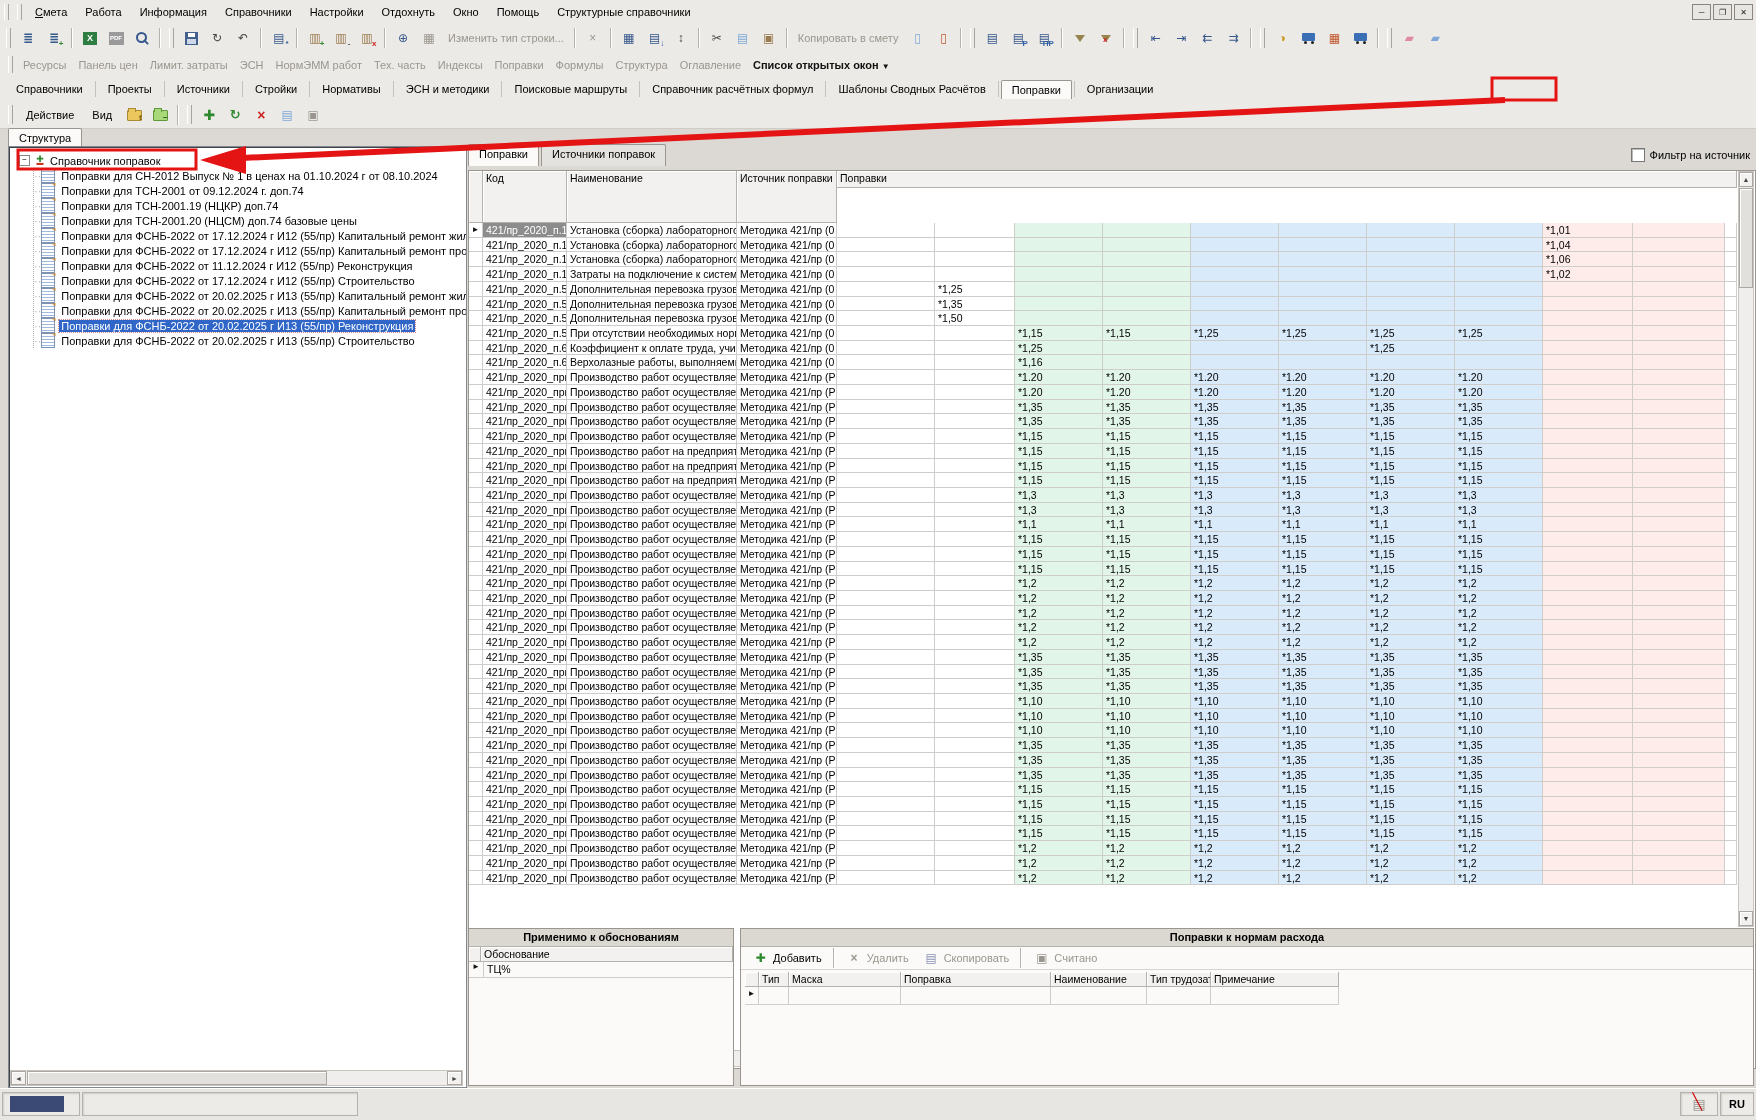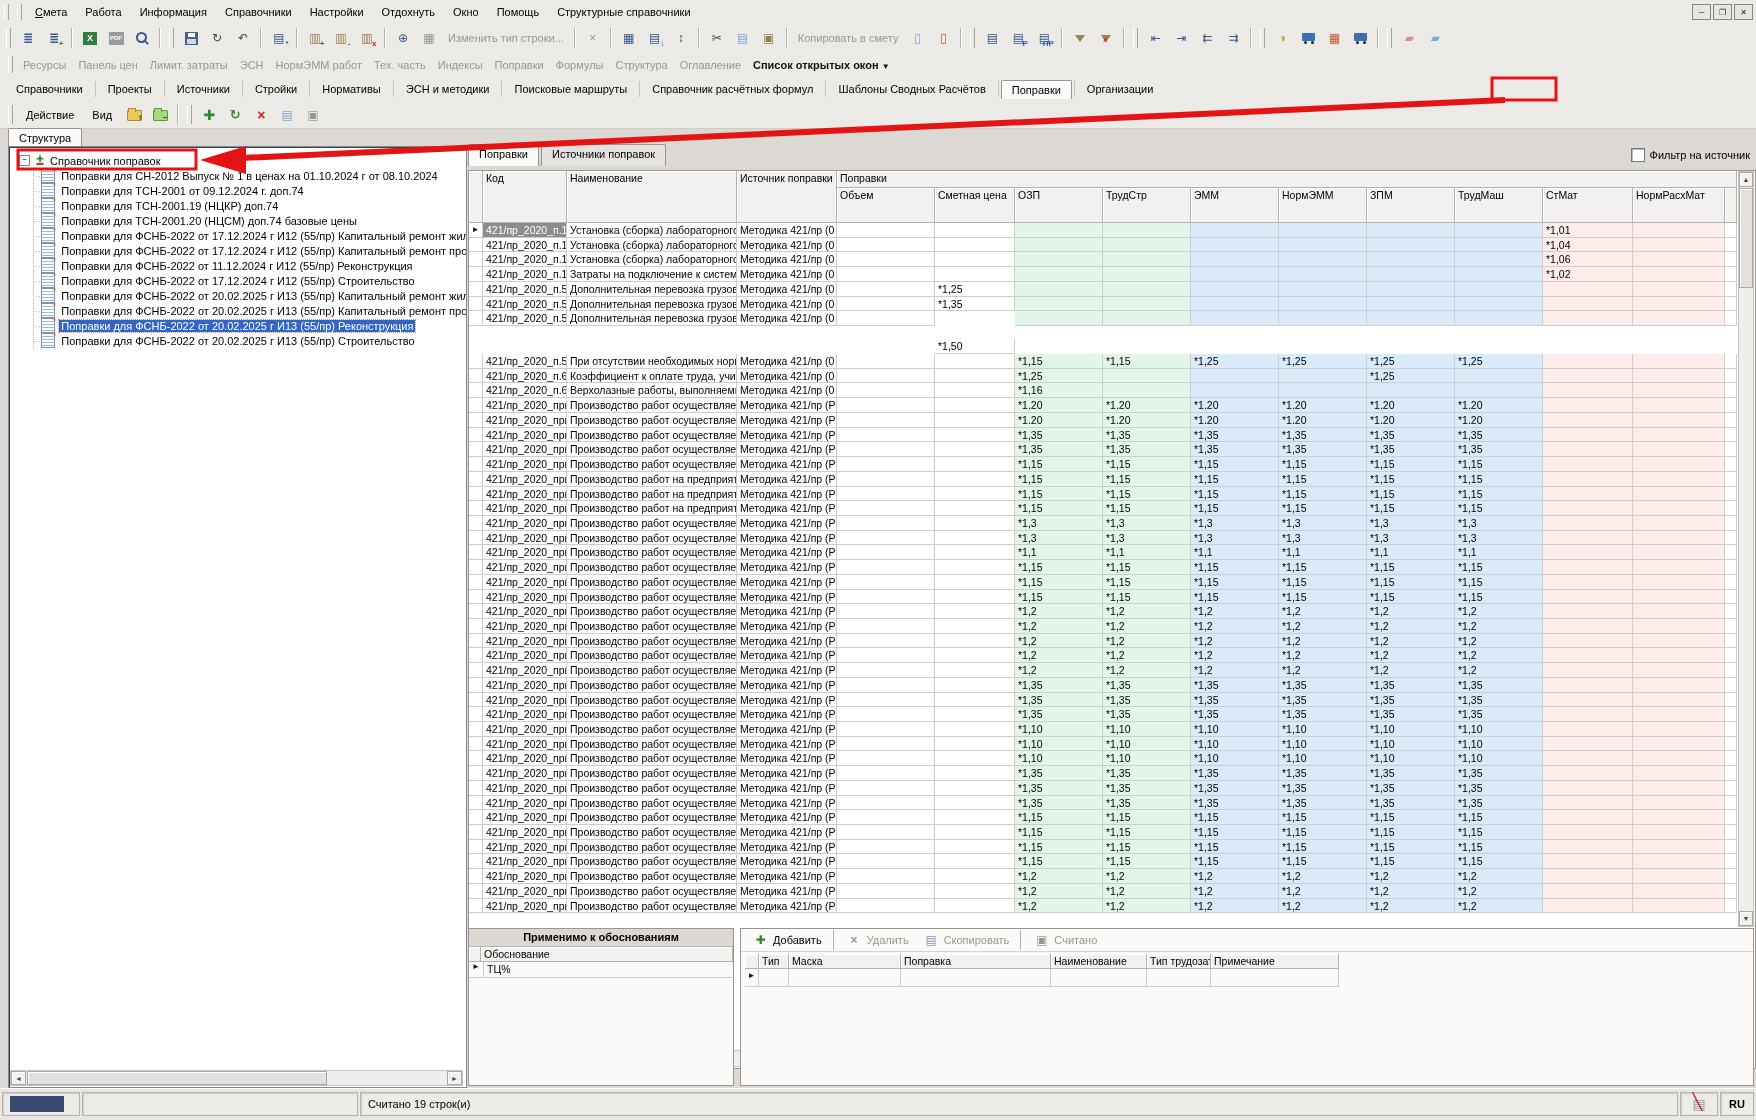--- a/index.html
+++ b/index.html
@@ -417,33 +417,20 @@
 
   <div class="abs" style="left:0;top:24px;width:1288px;height:899px;border:1px solid #9a968f;background:#fff;box-sizing:border-box">
     <div id="gridhead" class="abs" style="left:0;top:0">
         <div style="display: flex;">
           <div class="hcell" style="width: 14px; height: 52px; float: left;"></div>
           <div class="hcell" style="width: 84px; height: 52px; float: left;">Код</div>
           <div class="hcell" style="width: 170px; height: 52px; float: left;">Наименование</div>
           <div class="hcell" style="width: 100px; height: 52px; float: left; white-space: normal; line-height: 12px;">Источник поправки</div>
           <div style="display: flex; flex-direction: column;">
             <div class="hcell" style="width: 900px; height: 17px; float: left;">Поправки</div>
-            <div style="display: flex;">
-              <div class="hcell" style="width: 98px; height: 35px; float: left;">Объем</div>
-              <div class="hcell" style="width: 80px; height: 35px; float: left;">Сметная цена</div>
-              <div class="hcell" style="width: 88px; height: 35px; float: left;">ОЗП</div>
-              <div class="hcell" style="width: 88px; height: 35px; float: left;">ТрудСтр</div>
-              <div class="hcell" style="width: 88px; height: 35px; float: left;">ЭММ</div>
-              <div class="hcell" style="width: 88px; height: 35px; float: left;">НормЭММ</div>
-              <div class="hcell" style="width: 88px; height: 35px; float: left;">ЗПМ</div>
-              <div class="hcell" style="width: 88px; height: 35px; float: left;">ТрудМаш</div>
-              <div class="hcell" style="width: 90px; height: 35px; float: left;">СтМат</div>
-              <div class="hcell" style="width: 92px; height: 35px; float: left;">НормРасхМат</div>
-              <div class="hcell" style="width: 12px; height: 35px; float: left;"></div>
-            </div>
           </div>
         </div>
       </div>
     <div id="gridbody" class="abs" style="left:0;top:52px">
         <div style="display: flex; background: rgb(255, 255, 255);">
           <div class="gcell mk" style="width: 14px;">►</div>
           <div class="gcell codesel" style="width: 84px;">421/пр_2020_п.12</div>
           <div class="gcell" style="width: 170px;">Установка (сборка) лабораторного</div>
           <div class="gcell" style="width: 100px;">Методика 421/пр (0</div>
           <div class="gcell" style="width: 98px;"></div>
@@ -542,21 +529,21 @@
           <div class="gcell c-p" style="width: 90px;"></div>
           <div class="gcell c-p" style="width: 92px;"></div>
           <div class="gcell" style="width: 12px;"></div>
         </div>
         <div style="display: flex; background: rgb(255, 255, 255);">
           <div class="gcell mk" style="width: 14px;"></div>
           <div class="gcell" style="width: 84px;">421/пр_2020_п.52</div>
           <div class="gcell" style="width: 170px;">Дополнительная перевозка грузов</div>
           <div class="gcell" style="width: 100px;">Методика 421/пр (0</div>
           <div class="gcell" style="width: 98px;"></div>
-          <div class="gcell" style="width: 80px; margin-top: 28px;">*1,50</div>
+          <div class="gcell" style="width: 80px;">*1,50</div>
           <div class="gcell c-g" style="width: 88px;"></div>
           <div class="gcell c-g" style="width: 88px;"></div>
           <div class="gcell c-b" style="width: 88px;"></div>
           <div class="gcell c-b" style="width: 88px;"></div>
           <div class="gcell c-b" style="width: 88px;"></div>
           <div class="gcell c-b" style="width: 88px;"></div>
           <div class="gcell c-p" style="width: 90px;"></div>
           <div class="gcell c-p" style="width: 92px;"></div>
           <div class="gcell" style="width: 12px;"></div>
         </div>
@@ -1227,20 +1214,21 @@
       <div class="hcell" style="width:12px;height:15px"></div>
       <div class="hcell" style="flex:1;height:15px">Обоснование</div>
     </div>
     <div style="display:flex;border-bottom:1px solid #cfcdc9">
       <div class="mk" style="width:12px;border-right:1px solid #cfcdc9">►</div>
       <div style="flex:1;padding:0 3px;height:15px;line-height:15px;font-size:10.5px">ТЦ%</div>
     </div>
   </div>
 
   <div class="panel abs" style="left:272px;top:782px;width:1014px;height:158px">
+    <div class="ptitle">Поправки к нормам расхода</div>
     <div class="hrow" id="brbuttons" style="height:22px;border-bottom:1px solid #d8d5d0;padding-left:4px">
         <span class="btn2">
           <span class="icn" style="color: rgb(47, 138, 47); font-weight: bold;">✚</span>
           <span>Добавить</span>
         </span>
         <span class="sep"></span>
         <span class="btn2 dis">
           <span class="icn" style="color: rgb(154, 150, 143); font-weight: bold;">×</span>
           <span>Удалить</span>
         </span>
@@ -1275,21 +1263,20 @@
         </div>
       </div>
   </div>
 </div>
 
 <div class="abs statusbar" style="left:0;top:1088px;width:1756px;height:32px">
   <div class="scell" style="left:2px;width:78px">
     <span style="background:#3b4a75;width:54px;height:16px;display:inline-block"></span>
   </div>
   <div class="scell" style="left:82px;width:276px"></div>
-  <div class="scell" style="left:360px;width:1318px">Считано 19 строк(и)</div>
   <div class="scell" style="left:1680px;width:38px;justify-content:center">
     <span class="icn ic-gray" style="font-size:14px">▤<span style="position:absolute;left:2px;top:-2px;color:#cc1111;font-size:16px;font-weight:bold">╲</span></span>
   </div>
   <div class="scell" style="left:1720px;width:34px;justify-content:center;font-weight:bold">RU</div>
 </div>
 
 <svg class="annot" width="1756" height="1120" viewBox="0 0 1756 1120">
   <rect x="1492" y="78" width="64" height="22" fill="none" stroke="#e51414" stroke-width="3"></rect>
   <rect x="18" y="150" width="178" height="19" fill="none" stroke="#e51414" stroke-width="3"></rect>
   <line x1="1505" y1="100" x2="242" y2="158" stroke="#e51414" stroke-width="6"></line>

